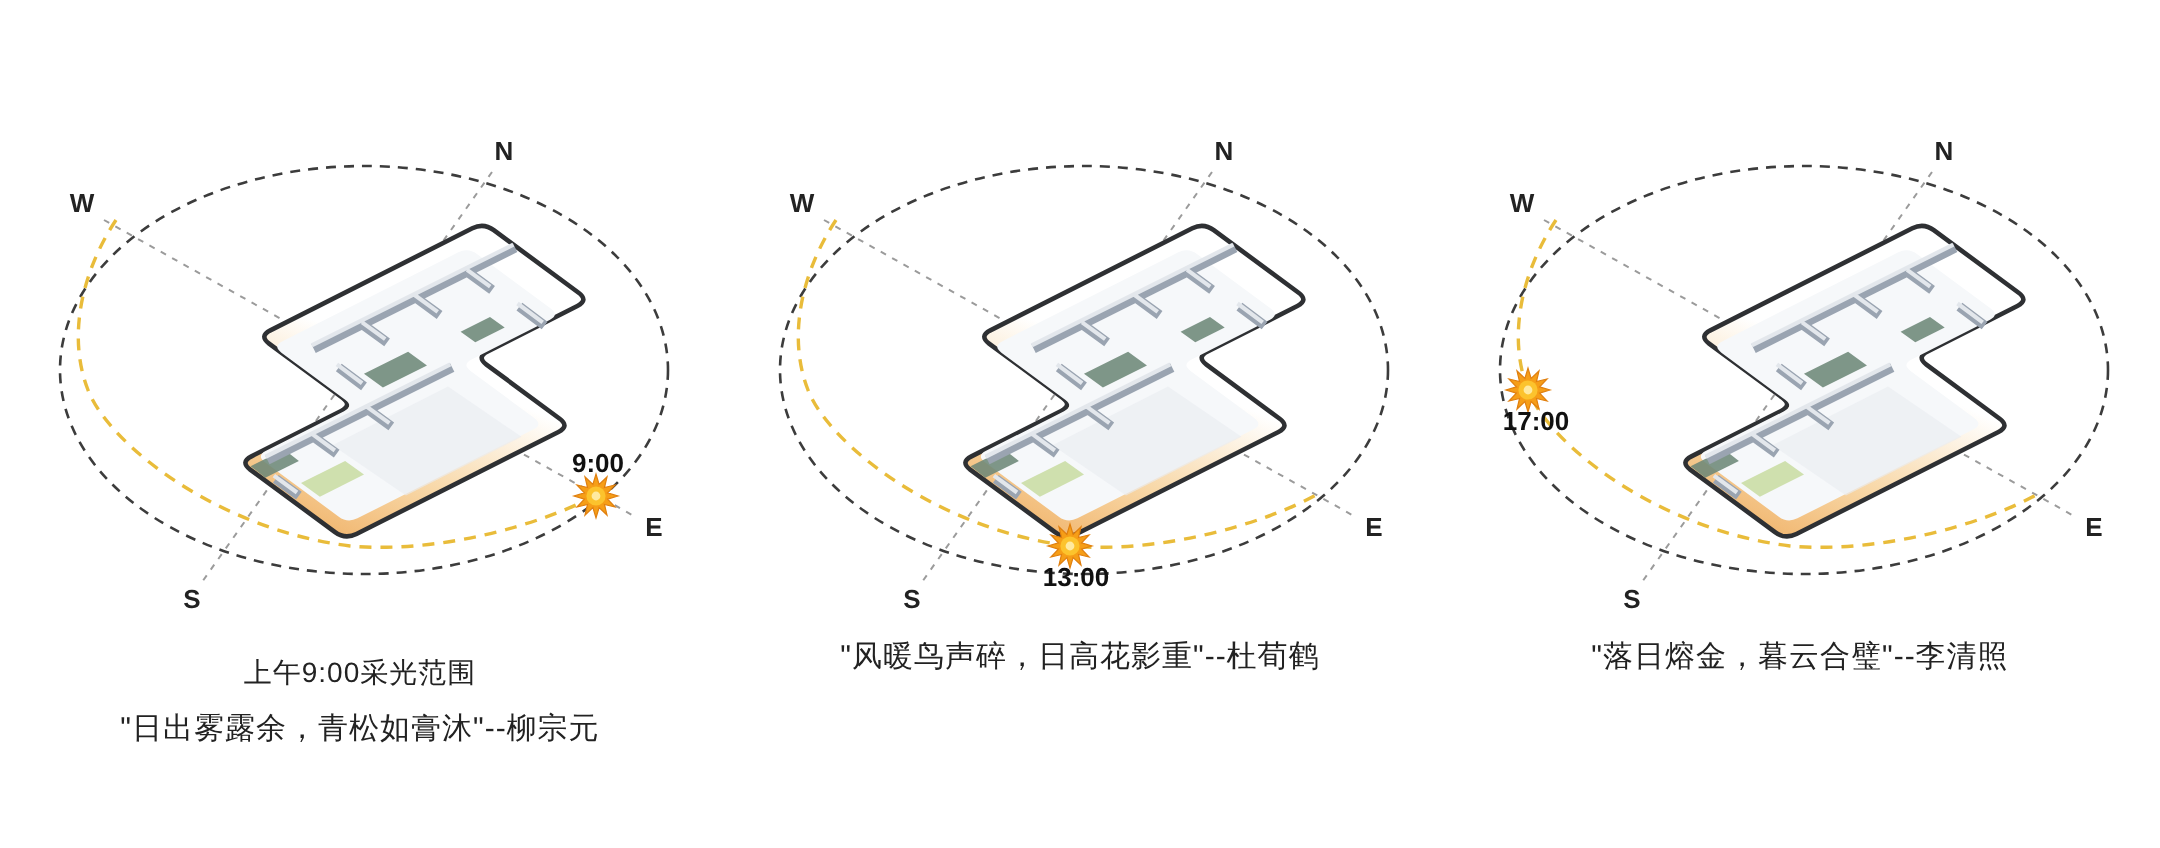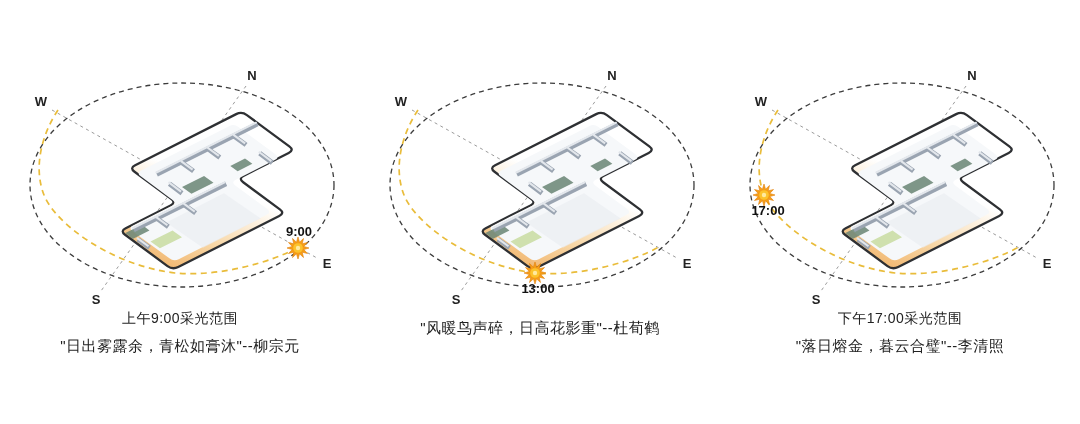--- a/index.html
+++ b/index.html
@@ -3,21 +3,21 @@
 <meta charset="utf-8">
 <style>
   html,body{margin:0;padding:0;background:#ffffff;}
   .stage{
     width:1080px;height:424px;background:#ffffff;
     display:flex;flex-direction:row;overflow:hidden;
     font-family:"Liberation Sans","DejaVu Sans",sans-serif;
   }
   .panel{width:360px;display:flex;flex-direction:column;align-items:center;}
   svg.diagram{display:block;}
-  .cap-title{font-size:14px;color:var(--text,#222);letter-spacing:.5px;text-align:center;}
+  .cap-title{font-size:14px;color:var(--text,#222);margin-top:18px;letter-spacing:.5px;text-align:center;}
   .cap-quote{font-size:15px;color:var(--text,#222);margin-top:9px;letter-spacing:.5px;text-align:center;}
 
   
   .orbit{fill:none;stroke:var(--ellipse,#3c3c3c);stroke-width:1.3;stroke-dasharray:5 4;}
   .axis{stroke:var(--axis,#9b9b9b);stroke-width:1;stroke-dasharray:3 3.5;}
   .sunpath{fill:none;stroke:var(--sun-path,#e9bc3a);stroke-width:1.7;stroke-dasharray:6 4.5;}
   .fpGlow{fill:url(#gGlow);stroke:#2e3033;stroke-width:2.2;stroke-linejoin:round;}
   .fpFloor{fill:#f6f8fa;}
   .sheen{fill:#e9edf1;opacity:.65;}
   .gDark{fill:var(--green-dark,#6d8878);opacity:.88;}
@@ -109,17 +109,16 @@
       <use href="#bldg"></use>
       <text class="compass" x="252" y="80">N</text>
       <text class="compass" x="41" y="106">W</text>
       <text class="compass" x="96" y="304">S</text>
       <text class="compass" x="327" y="268">E</text>
       <g transform="translate(44,195)">
           <use href="#sunIcon"></use>
         </g>
       <text class="timeLabel" x="48" y="215">17:00</text>
     </svg>
-    <div class="cap-title">下午17:00采光范围</div>
     <div class="cap-quote">"落日熔金，暮云合璧"--李清照</div>
   </section>
 
 </div>
 
 </body></html>

